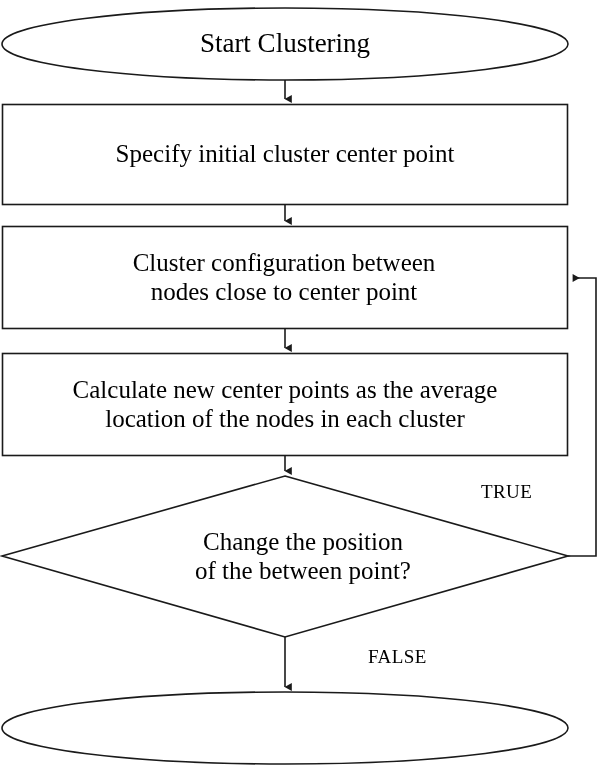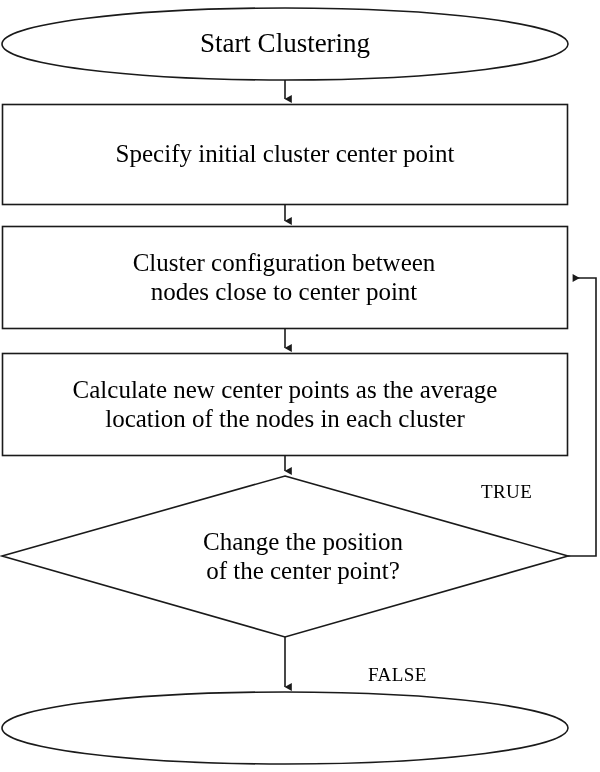--- a/index.html
+++ b/index.html
@@ -115,21 +115,21 @@
     <span class="ln">nodes close to center point</span>
   </div>
 
   <div class="node-text process-text" style="left:2px; top:353px; width:566px; height:102px;align-items:center;">
     <span class="ln">Calculate new center points as the average</span>
     <span class="ln">location of the nodes in each cluster</span>
   </div>
 
   <div class="node-text decision-text" style="left:20px; top:500px; width:566px; height:112px;">
     <span class="ln">Change the position</span>
-    <span class="ln">of the center point?</span>
+    <span class="ln">of the between point?</span>
   </div>
 
 
   <div class="edge-label" style="left:481px; top:481px;">TRUE</div>
 
-  <div class="edge-label" style="left:368px; top:664px;">FALSE</div>
+  <div class="edge-label" style="left:368px; top:646px;">FALSE</div>
 
 </div>
 
 </body></html>

